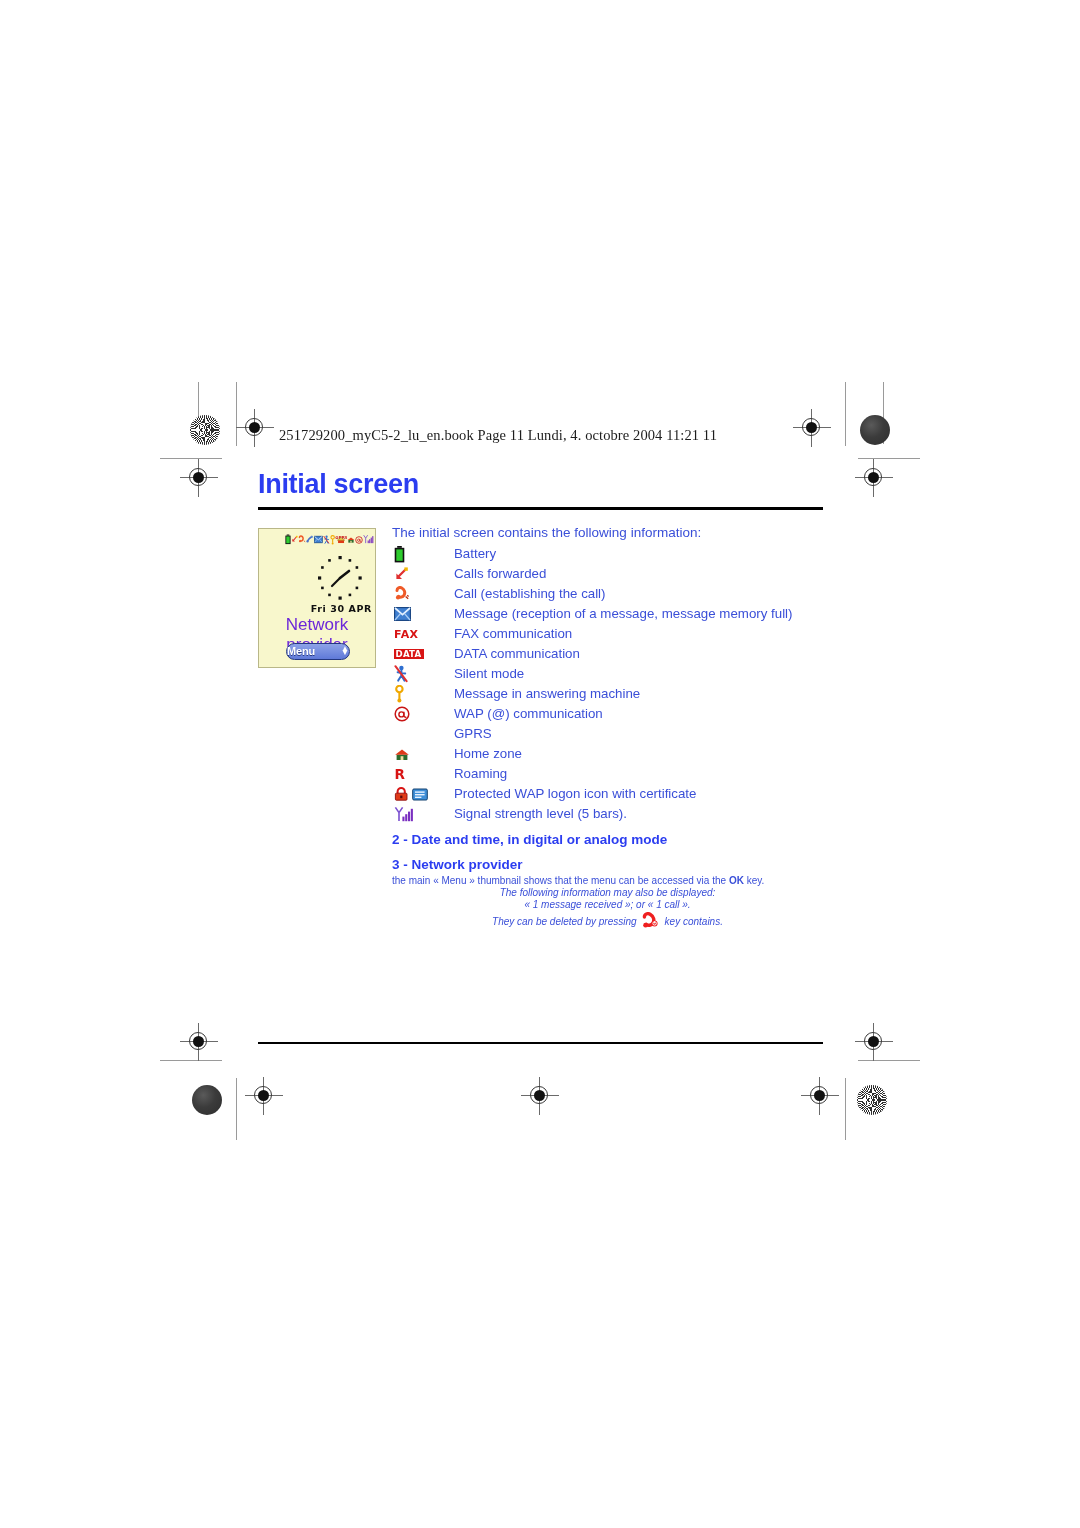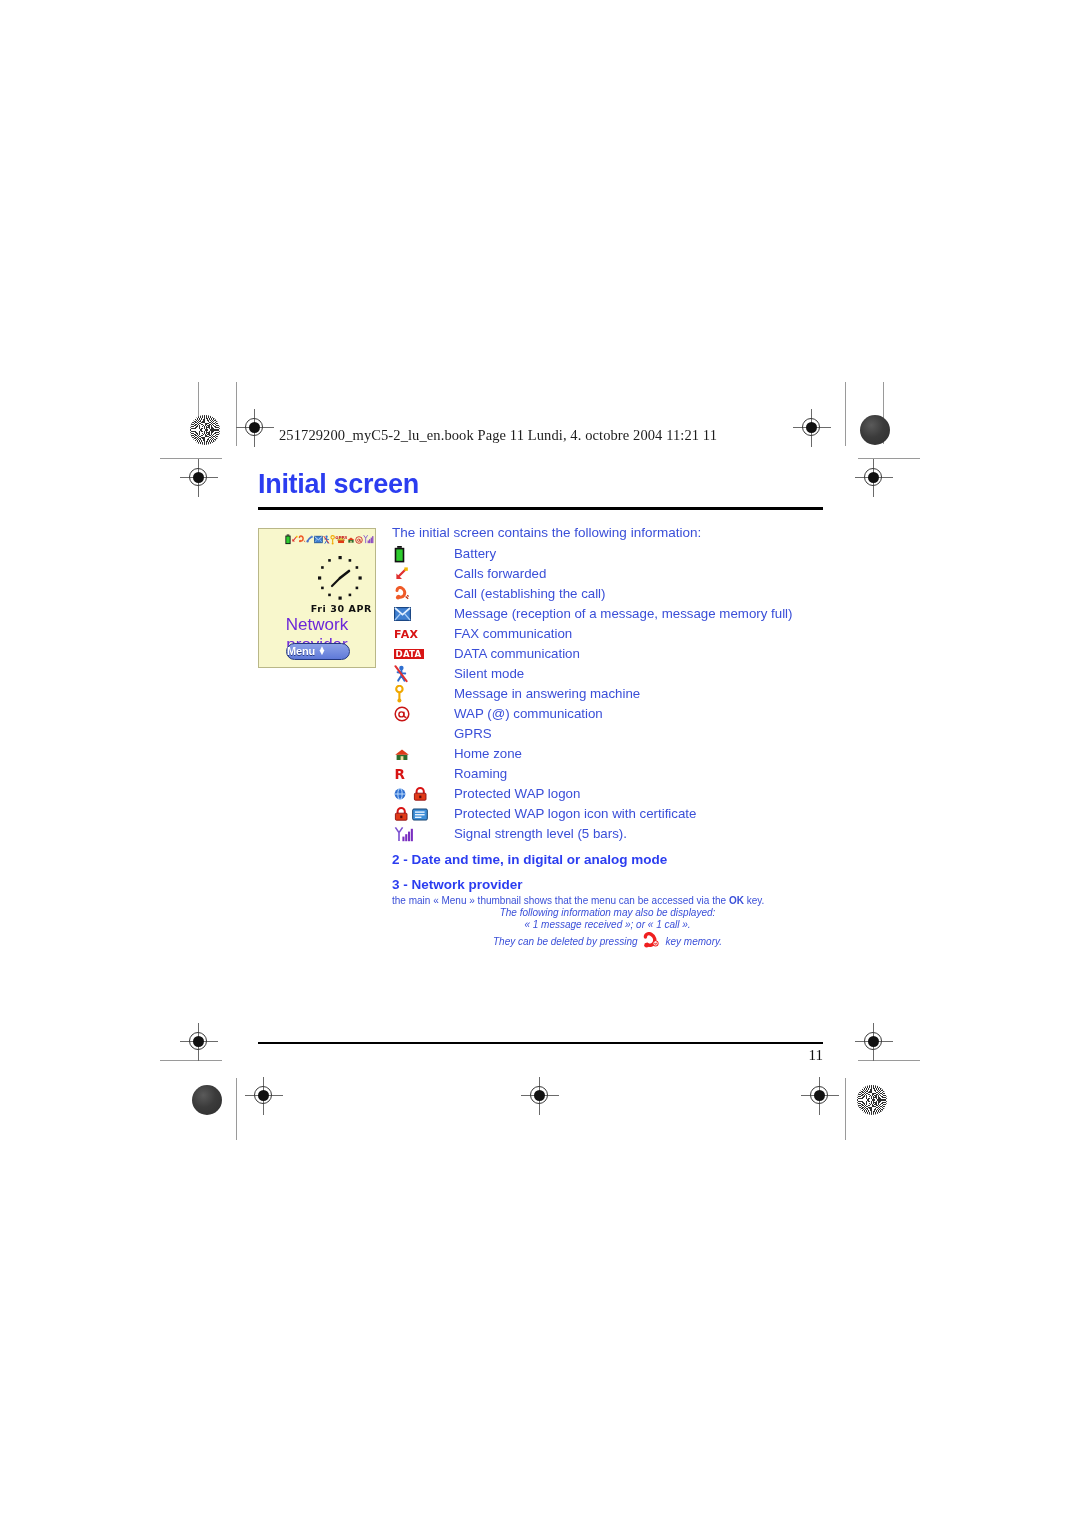--- a/index.html
+++ b/index.html
@@ -169,21 +169,21 @@
     position: absolute;
     left: 27px;
     top: 114px;
     width: 64px;
     height: 17px;
     background: linear-gradient(#8ea3e8, #5f79d8);
     border: 1.3px solid #24377f;
     border-radius: 9px;
     display: flex;
     align-items: center;
-    justify-content: flex-start;
+    justify-content: space-between;
     box-sizing: border-box;
   }
   .menu-btn .mb-label {
     font-family: "Liberation Sans", sans-serif;
     font-size: 11px;
     font-weight: bold;
     color: #ffffff;
     text-shadow: 0 1px 0 #2b3d85;
     letter-spacing: -0.2px;
   }
@@ -585,35 +585,20 @@
 
         <div class="icon-row">
           <div class="icon-cell">
             <svg width="14" height="15" viewBox="0 0 14 15">
               <text x="0.6" y="12.4" font-family="DejaVu Sans, sans-serif" font-size="13.5" font-weight="bold" fill="#d81414">R</text>
             </svg>
           </div>
           <div class="icon-label">Roaming</div>
         </div>
 
-        <div class="icon-row">
-          <div class="icon-cell">
-            <svg width="16" height="14" viewBox="0 0 16 14">
-              <circle cx="6" cy="7" r="5.4" fill="#2f6fd0"></circle>
-              <ellipse cx="6" cy="7" rx="2.1" ry="5.4" fill="none" stroke="#bcdcff" stroke-width="1"></ellipse>
-              <path d="M0.8 7 h10.4" stroke="#bcdcff" stroke-width="1"></path>
-            </svg>
-            <svg width="15" height="14" viewBox="0 0 15 14">
-              <path d="M3.6 6.4 V4.6 a3.6 3.6 0 0 1 7.2 0 V6.4" fill="none" stroke="#d81414" stroke-width="2"></path>
-              <rect x="1.4" y="6.2" width="11.6" height="7" rx="1" fill="#e03a18" stroke="#8e0d0d" stroke-width="0.9"></rect>
-              <rect x="6.2" y="8.6" width="2.2" height="2.6" fill="#5a0a0a"></rect>
-            </svg>
-          </div>
-          <div class="icon-label">Protected WAP logon</div>
-        </div>
 
         <div class="icon-row">
           <div class="icon-cell">
             <svg width="15" height="14" viewBox="0 0 15 14">
               <path d="M3.6 6.4 V4.6 a3.6 3.6 0 0 1 7.2 0 V6.4" fill="none" stroke="#d81414" stroke-width="2"></path>
               <rect x="1.4" y="6.2" width="11.6" height="7" rx="1" fill="#e03a18" stroke="#8e0d0d" stroke-width="0.9"></rect>
               <rect x="6.2" y="8.6" width="2.2" height="2.6" fill="#5a0a0a"></rect>
             </svg>
             <svg width="16" height="13" viewBox="0 0 16 13">
               <rect x="0.7" y="1" width="14.6" height="11" rx="1.2" fill="#3f8fd8" stroke="#12406f" stroke-width="1"></rect>
@@ -646,22 +631,21 @@
         <div class="para it">The following information may also be displayed:</div>
         <div class="para it">« 1 message received »; or « 1 call ».</div>
         <div class="para it"><span>They can be deleted by pressing</span><span class="inline-key">
             <svg width="20" height="17" viewBox="0 0 20 17">
               <path d="M3.4 5 C3.4 2 6.6 0.8 9.4 2.4 C12.6 4.2 13.8 8.2 11.8 11.2 C10.4 13.4 7.2 14 5.4 12.4" stroke="#ef2020" stroke-width="3.4" fill="none" stroke-linecap="round"></path>
               <circle cx="4.6" cy="13.2" r="2.4" fill="#ef2020"></circle>
               <circle cx="13.6" cy="11.4" r="3" fill="#ef2020"></circle>
               <circle cx="13.6" cy="11.4" r="1.7" fill="none" stroke="#ffffff" stroke-width="1"></circle>
               <path d="M13.6 9.4 v2" stroke="#ffffff" stroke-width="1"></path>
             </svg>
-          </span><span>key memory.</span></div>
+          </span><span>key contains.</span></div>
 
       </div>
     </div>
   </div>
 
   <div class="foot-rule"></div>
-  <div class="page-num">11</div>
 
 </div>
 
 </body></html>

